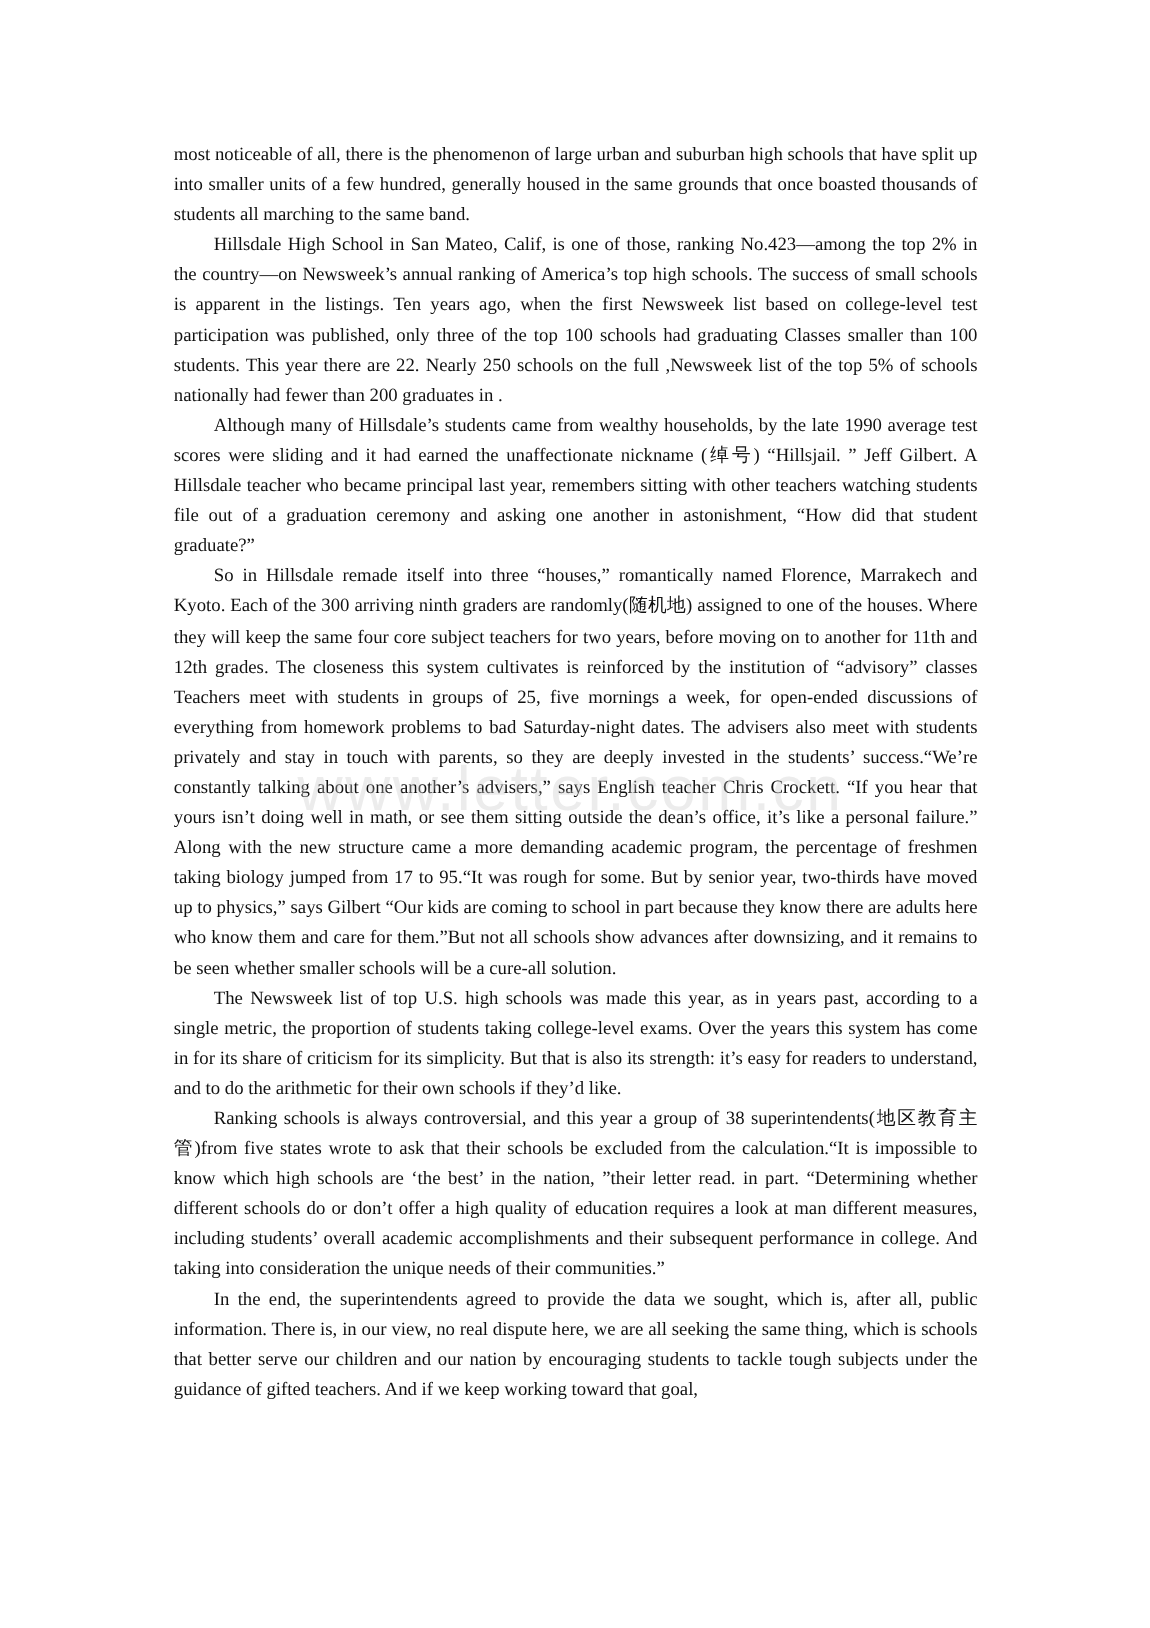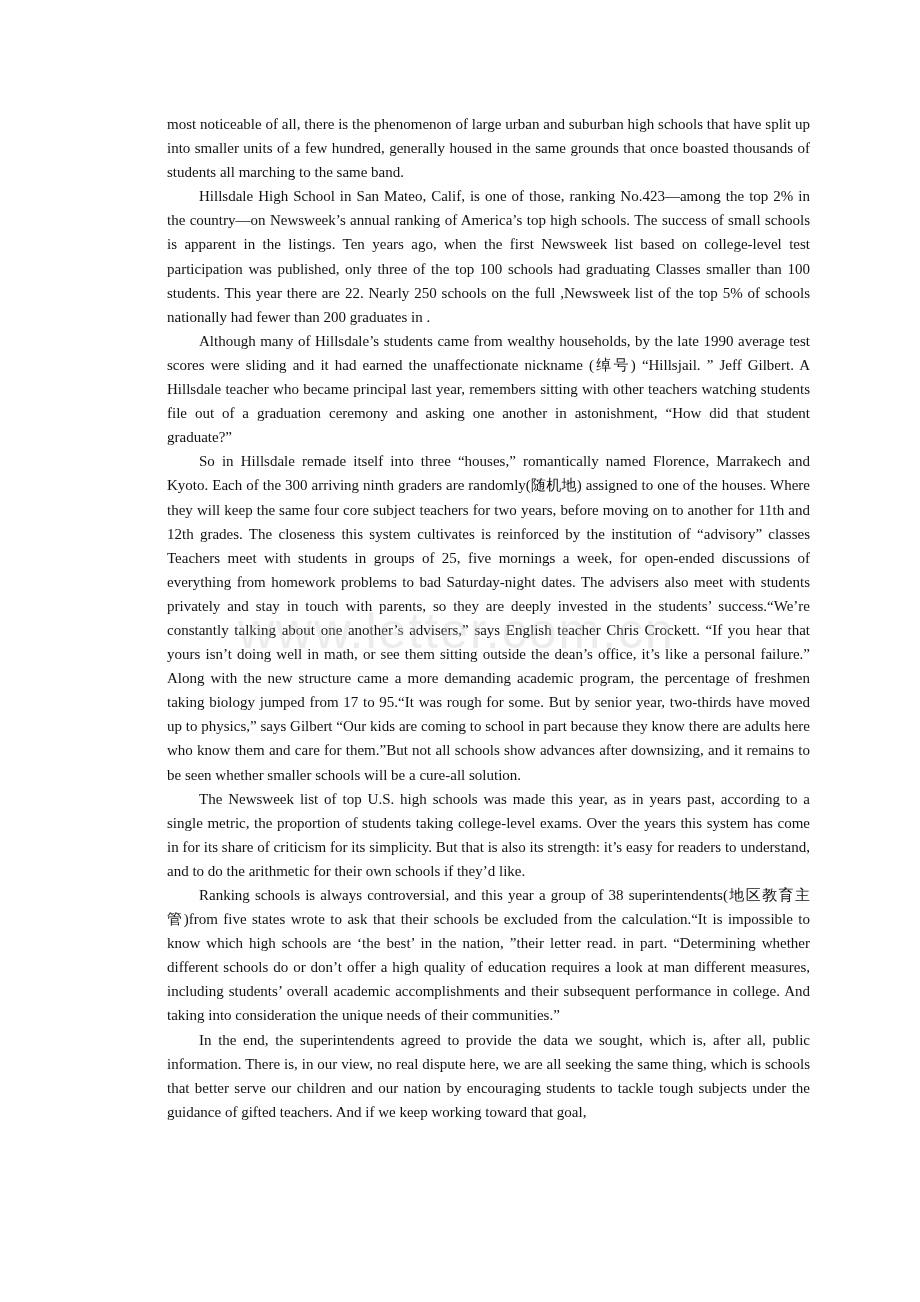--- a/index.html
+++ b/index.html
@@ -6,21 +6,20 @@
     body { width: 920px; height: 1302px; position: relative; overflow: hidden; }
     .page {
       position: absolute;
       left: 139px;
       top: 112px;
       width: 643px;
       font-family: "Liberation Serif", serif;
       font-size: 15px;
       line-height: 24.1px;
       color: #111111;
-      margin-left: 28px;
     }
     .para {
       margin: 0;
       text-align: justify;
       text-indent: 32px;
     }
     .para.first { text-indent: 0; }
     .watermark {
       position: absolute;
       left: 238px;

